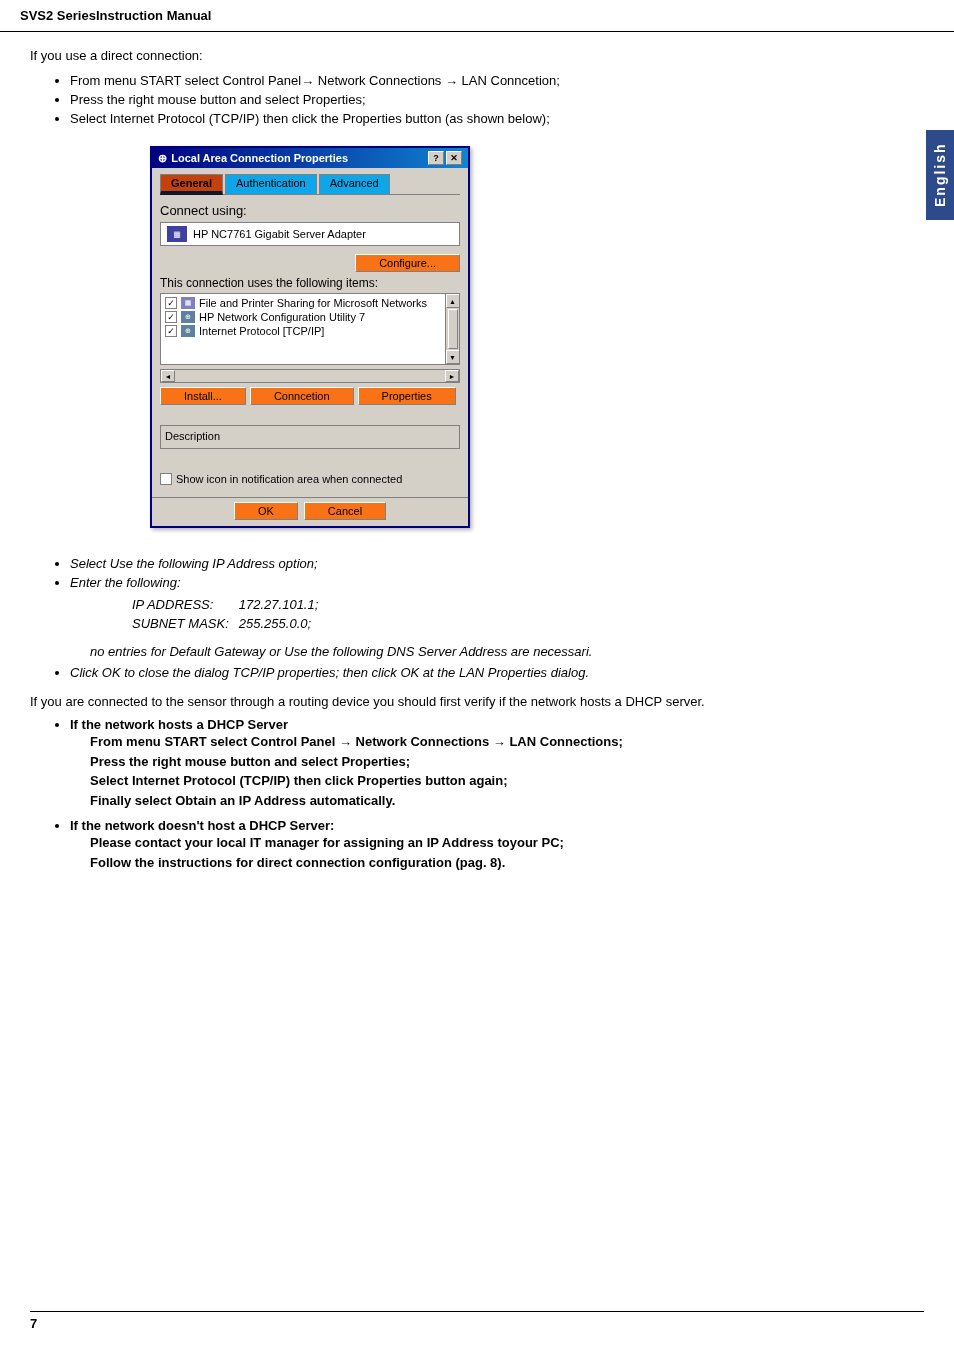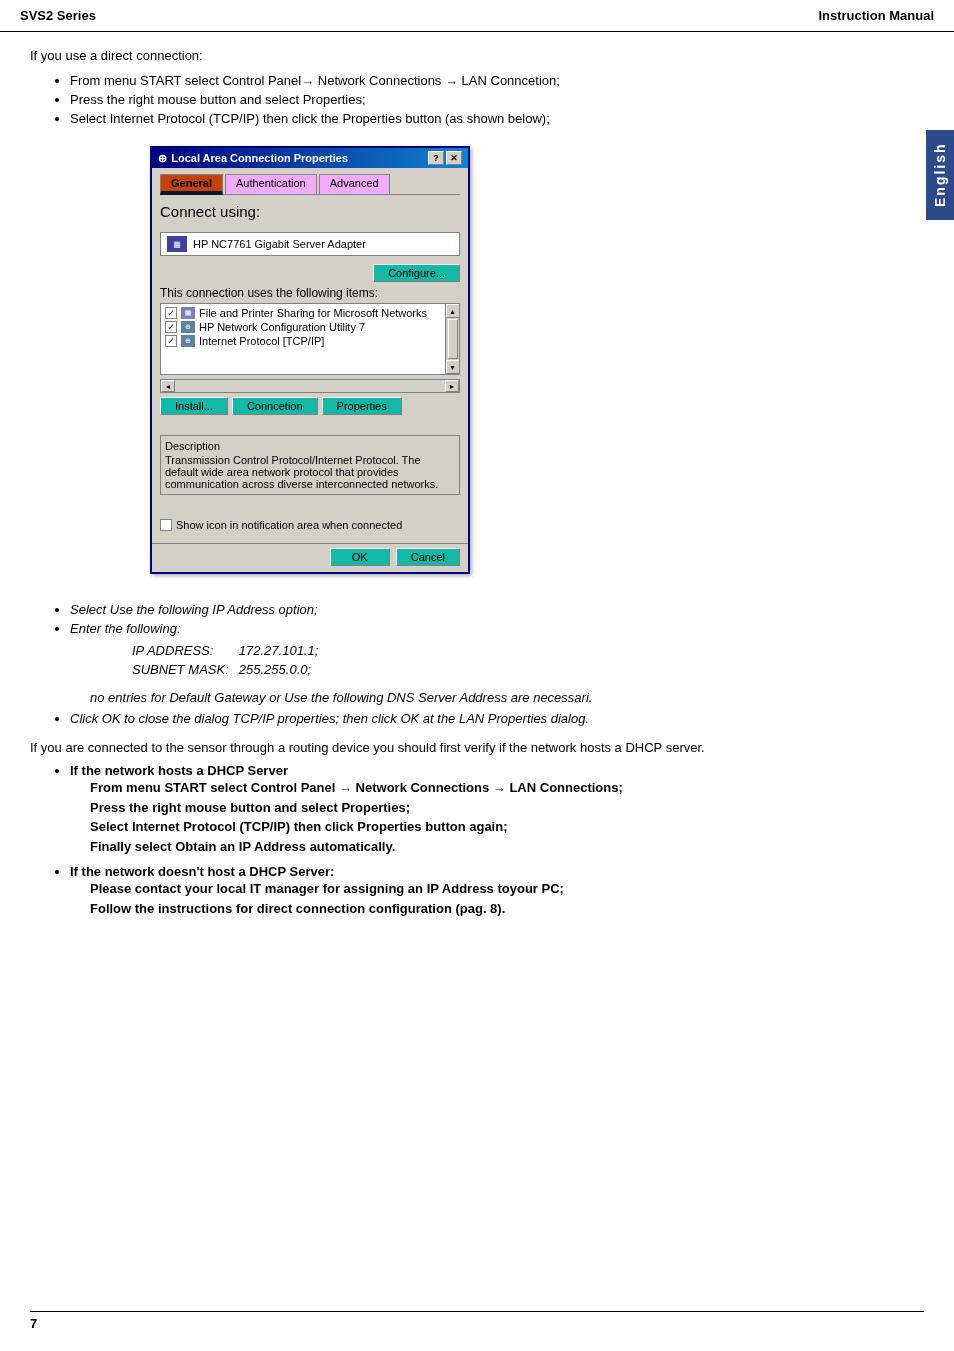--- a/index.html
+++ b/index.html
@@ -9,21 +9,20 @@
       background: #fff;
       font-family: Arial, sans-serif;
       font-size: 13px;
       color: #000;
       position: relative;
     }
 
     
     .page-header {
       display: flex;
-      justify-content: space-between;
       align-items: center;
       padding: 8px 20px;
       border-bottom: 1px solid #000;
       margin-bottom: 16px;
     }
     .header-left {
       font-weight: bold;
       font-size: 13px;
     }
     .header-right {
@@ -124,36 +123,36 @@
 
     .tab-bar {
       display: flex;
       border-bottom: 1px solid #808080;
       margin-bottom: 8px;
     }
     .tab-item {
       padding: 2px 10px;
       border: 1px solid #808080;
       border-bottom: none;
-      background: #f0abfc;
+      background: #0ea5e9;
       font-size: 11px;
       cursor: pointer;
       margin-right: 2px;
     }
     .tab-item.active {
       background: #c2410c;
       border-bottom: 4px solid #0f172a;
       margin-bottom: -1px;
       font-weight: bold;
       z-index: 1;
     }
 
     .section-label {
-      font-size: 15px;
-      margin-bottom: 12px;
+      font-size: 13px;
+      margin-bottom: 4px;
     }
 
     .connect-box {
       border: 1px solid #808080;
       background: #fff;
       padding: 3px 6px;
       margin-bottom: 8px;
       display: flex;
       align-items: center;
       gap: 6px;
@@ -173,24 +172,24 @@
       color: #fff;
       font-size: 8px;
     }
 
     .configure-row {
       display: flex;
       justify-content: flex-end;
       margin-bottom: 4px;
     }
     .win-button {
-      background: #14b8a6;
+      background: #f97316;
       border: 1px solid;
       border-color: #fff #808080 #808080 #fff;
-      padding: 2px 14px;
+      padding: 2px 23px;
       font-size: 11px;
       cursor: pointer;
       min-width: 60px;
     }
 
     .items-label {
       font-size: 12px;
       margin-bottom: 3px;
     }
 
@@ -310,21 +309,21 @@
     }
     .check-square {
       width: 12px;
       height: 12px;
       border: 1px solid #808080;
       background: #fff;
     }
 
     .dialog-footer {
       display: flex;
-      justify-content: flex-end;
+      justify-content: center;
       gap: 6px;
       padding: 4px 8px 6px;
       border-top: 1px solid #808080;
     }
 
     
     .post-dialog {
       margin-top: 18px;
       font-style: italic;
     }
@@ -472,21 +471,20 @@
         </div>
 
         <div class="btn-row">
           <button class="win-button">Install...</button>
           <button class="win-button">Conncetion</button>
           <button class="win-button">Properties</button>
         </div>
 
         <div class="description-box">
           <div class="description-title">Description</div>
-          <div>Transmission Control Protocol/Internet Protocol. The default wide area network protocol that provides communication across diverse interconnected networks.</div>
         </div>
 
         <div class="checkbox-row">
           <div class="check-square"></div>
           <span>Show icon in notification area when connected</span>
         </div>
 
       </div>
 
       <div class="dialog-footer">

